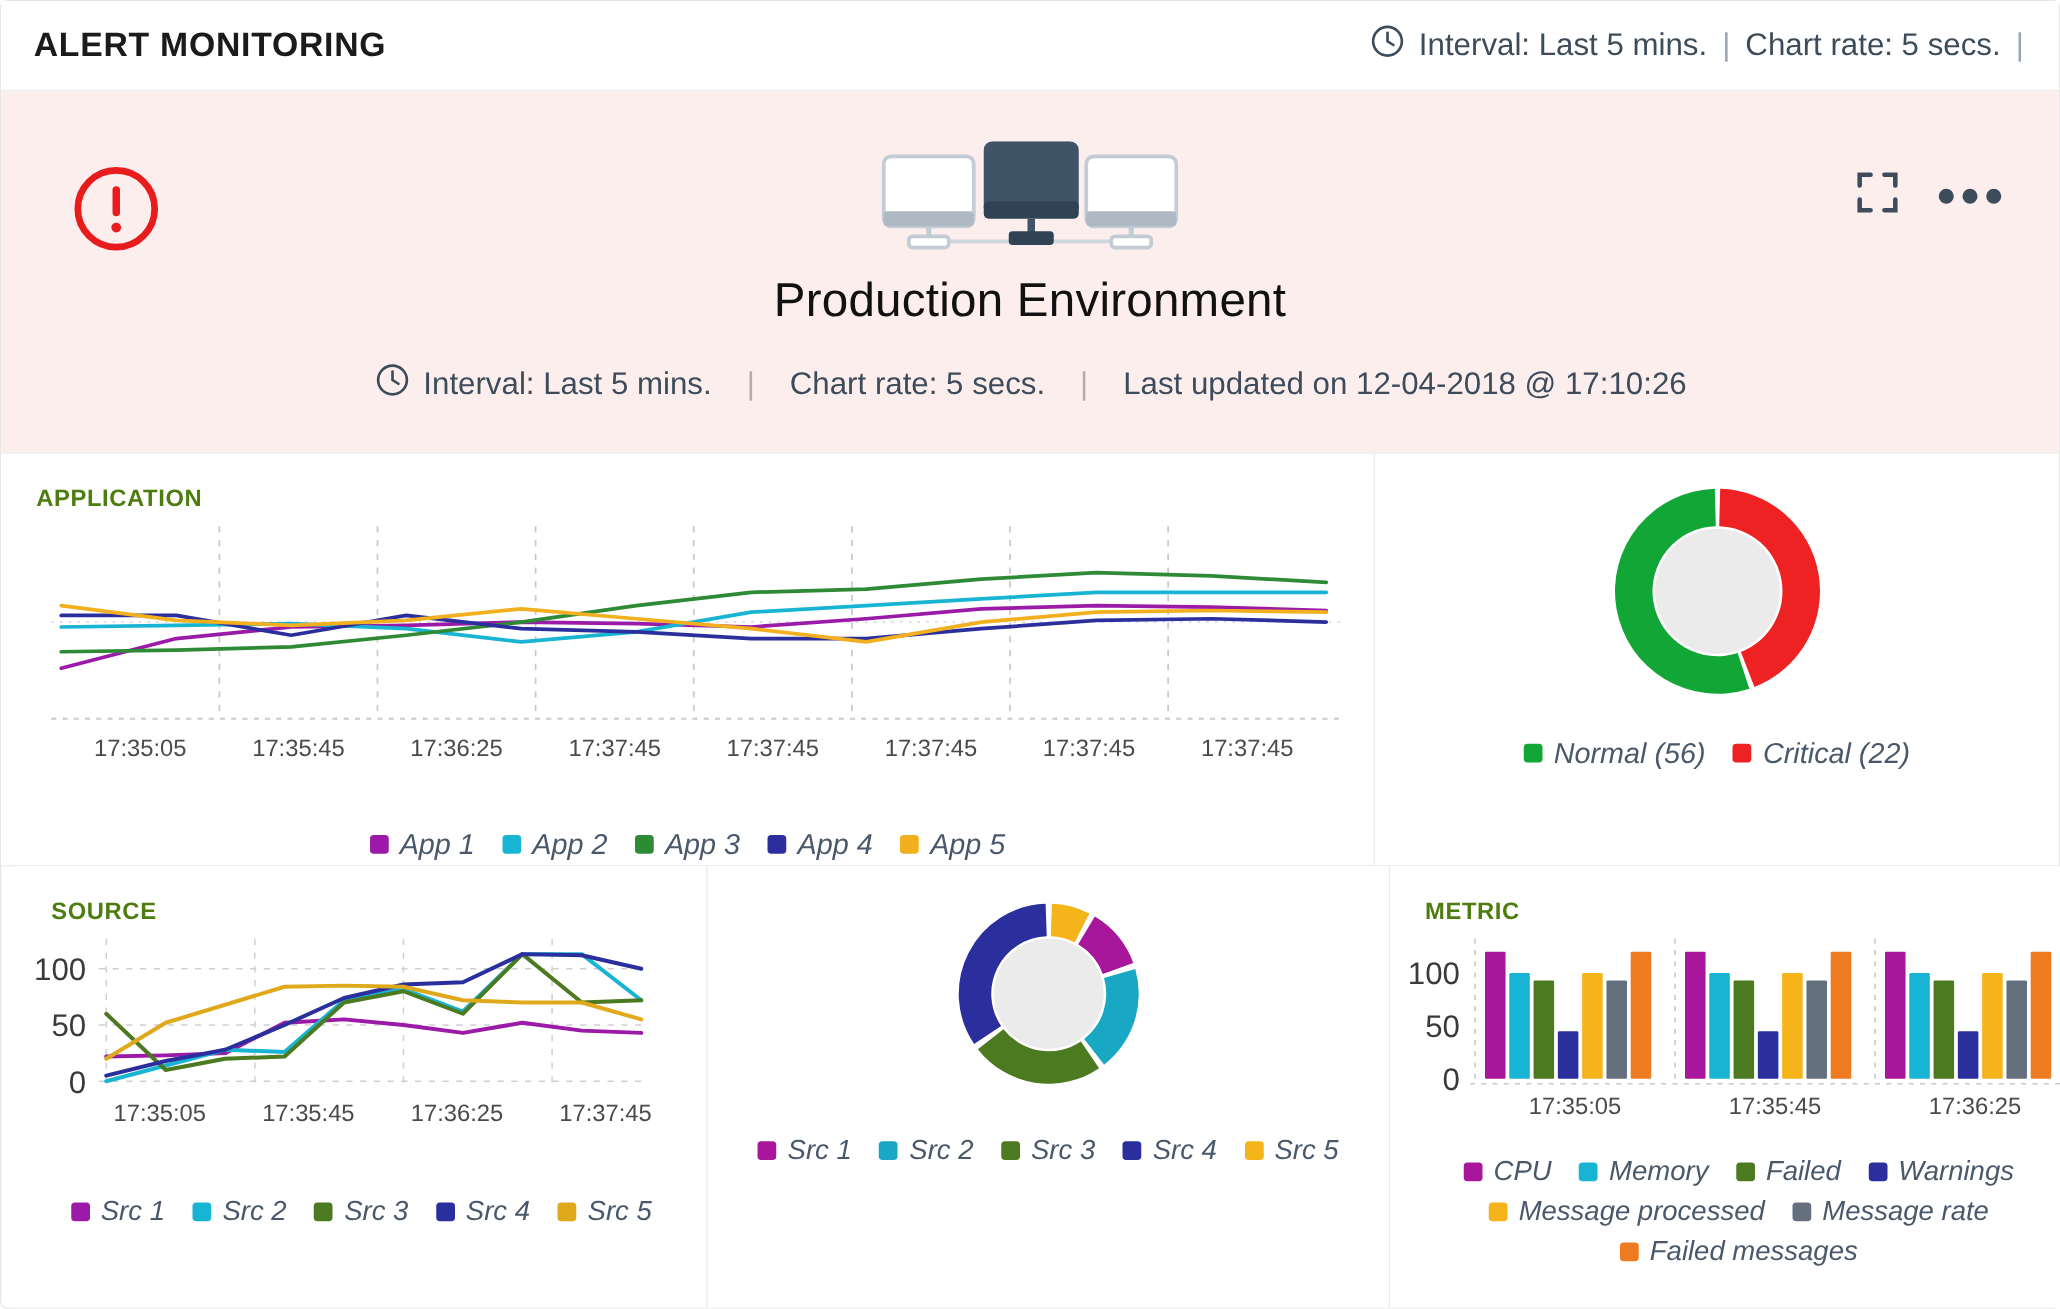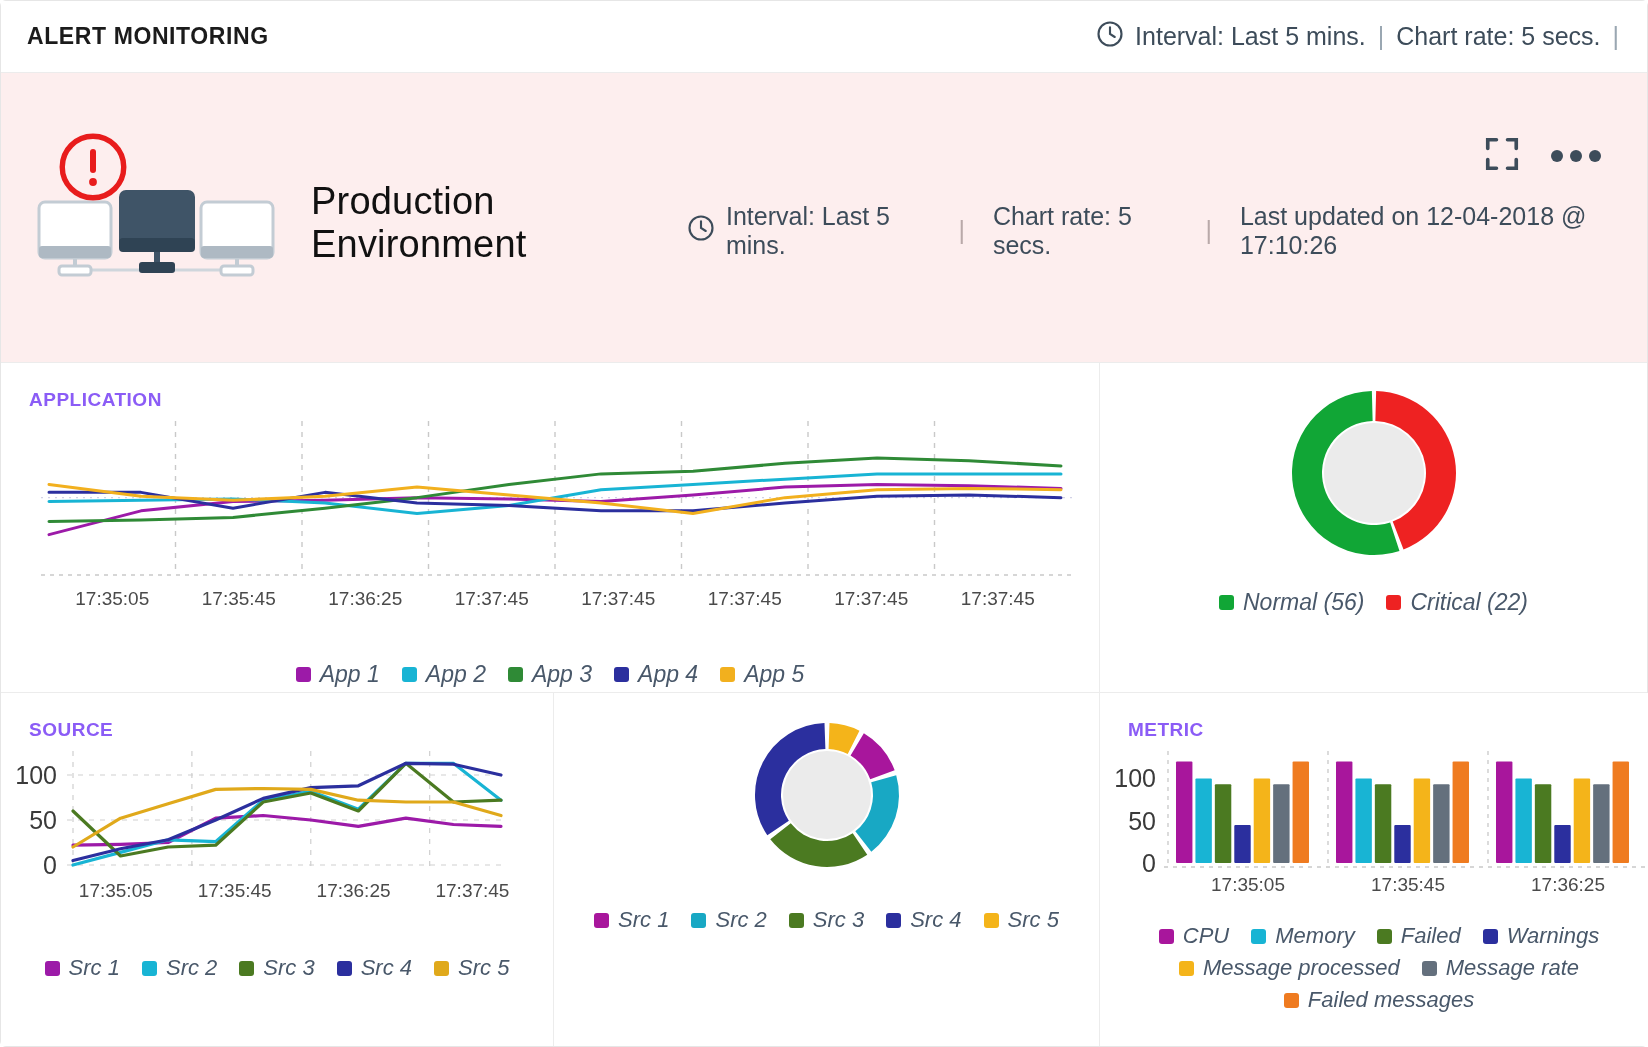--- a/index.html
+++ b/index.html
@@ -20,38 +20,38 @@
 
   
   .topbar {
     height: 72px; flex: 0 0 72px;
     display: flex; align-items: center; justify-content: space-between;
     padding: 0 26px;
     border-bottom: 1px solid #ececec;
     background: #fff;
   }
   .topbar-title {
-    font-size: 23px; font-weight: bold; letter-spacing: .6px;
+    font-size: 27px; font-weight: bold; letter-spacing: .6px;
     color: #1b1b1b;
   }
   .topbar-meta {
     display: flex; align-items: center; gap: 10px;
     font-size: 25px; color: #3d4c5a;
   }
   .sep { color: #9aa7b2; padding: 0 2px; }
 
   .clock { display: inline-block; }
 
   
   .banner {
     flex: 0 0 290px; height: 290px;
     background: #fdeeee;
     border-bottom: 1px solid #ececec;
     position: relative;
-    display: flex; flex-direction: row; align-items: center;
+    display: flex; flex-direction: column; align-items: center;
   }
   .banner-alert-icon { position: absolute; left: 56px; top: 58px; }
   .banner-actions {
     position: absolute; right: 46px; top: 62px;
     display: flex; align-items: center; gap: 30px;
   }
   .dots { display: flex; gap: 7px; align-items: center; }
   .dots i { width: 12px; height: 12px; border-radius: 50%; background: #3d4c5a; display: block; }
   .banner-graphic { margin-top: 40px; }
   .banner-title {
@@ -66,26 +66,26 @@
   .banner-meta .sep { color: #b9a9a9; }
 
   
   .grid-row { display: flex; }
   .row1 { flex: 0 0 330px; height: 330px; border-bottom: 1px solid #ececec; }
   .row2 { flex: 1 1 auto; }
   .panel { position: relative; background: #fff; }
   .panel + .panel { border-left: 1px solid #ececec; }
   .panel-title {
     font-size: 19px; font-weight: bold; letter-spacing: .5px;
-    color: #8b5cf6;
+    color: #4d7c0f;
     padding: 26px 0 0 28px;
   }
   .p-application { flex: 0 0 1098px; }
   .p-severity { flex: 1 1 auto; }
-  .p-source { flex: 0 0 552px; }
+  .p-source { flex: 0 0 552px; margin-left: 12px; }
   .p-source-total { flex: 0 0 546px; }
   .p-metric { flex: 1 1 auto; }
 
   .chart-wrap { position: relative; width: 100%; }
 
   
   .legend {
     display: flex; flex-wrap: wrap; justify-content: center;
     align-items: center; gap: 6px 22px;
     font-size: 23px; color: #49586a;

